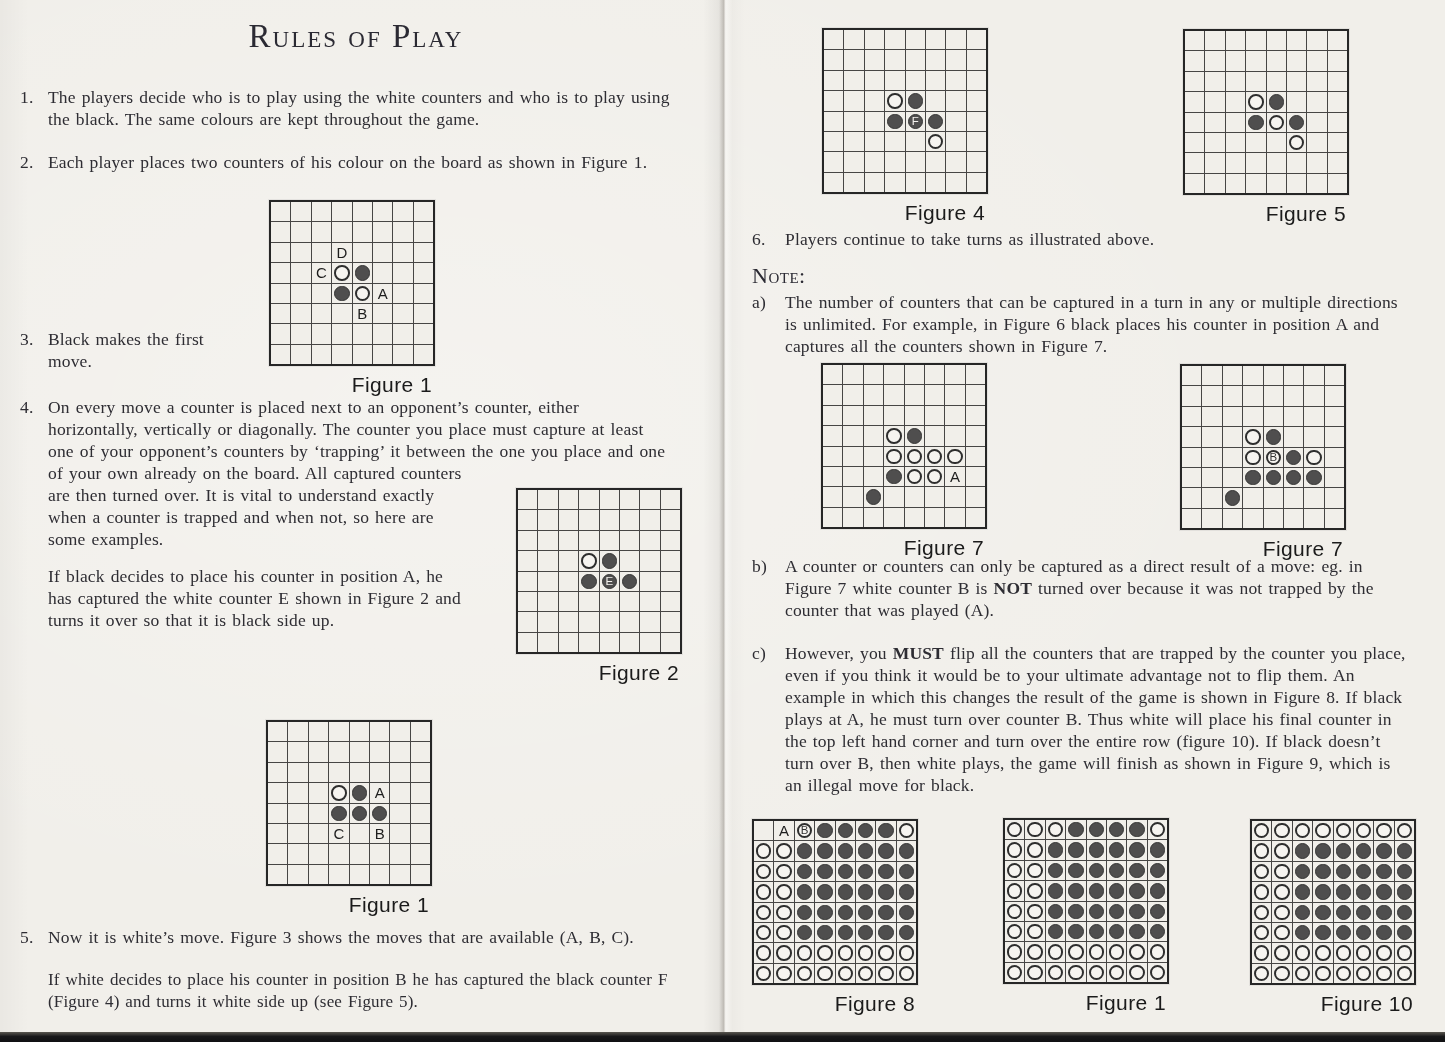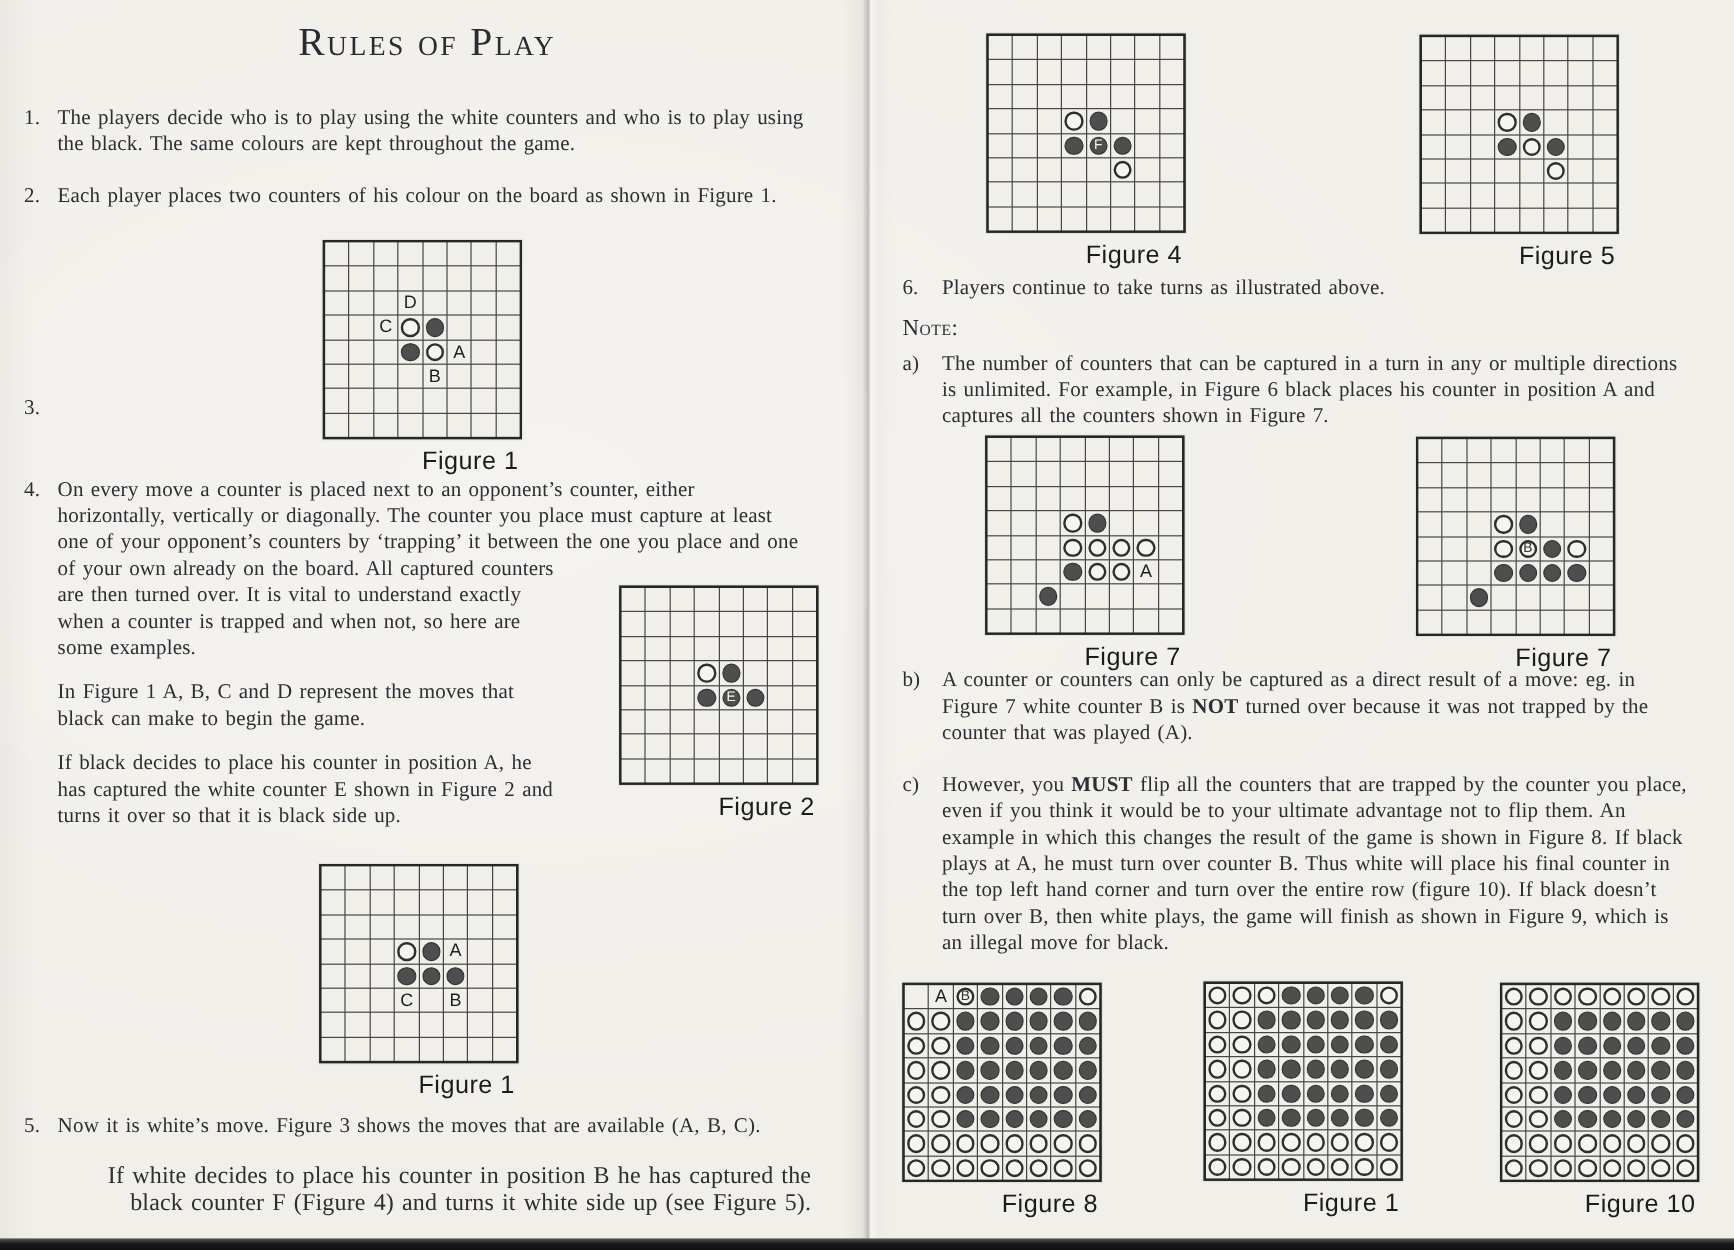--- a/index.html
+++ b/index.html
@@ -28,27 +28,27 @@
     position:absolute;left:0;top:18px;width:712px;
     text-align:center;
     font-variant:small-caps;
     font-size:33px;letter-spacing:2px;
     color:#2b2a33;
   }
   .li{position:absolute;line-height:22px;font-size:17.5px;letter-spacing:0.15px;word-spacing:1.5px;}
   .li .num{position:absolute;left:0;top:0;}
   .li .txt{margin-left:28px;}
   .li .txt-wide{margin-left:33px;}
-  .para{position:absolute;line-height:22px;font-size:20px;letter-spacing:0.15px;word-spacing:1.5px;text-align:right;}
+  .para{position:absolute;line-height:22px;font-size:17px;letter-spacing:0.15px;word-spacing:1.5px;}
   .flow{position:absolute;line-height:22px;font-size:17.5px;letter-spacing:0.15px;word-spacing:1.5px;}
   .flow .fig2-spacer{float:right;width:188px;height:232px;margin-left:10px;}
   .flow p{margin:0 0 0 28px;padding:0;}
   .flow p + p{margin-top:15px;}
   .note-label{
-    position:absolute;font-variant:small-caps;font-size:19px;letter-spacing:0.5px;color:#2b2a33;font-family:Liberation Serif, serif;
+    position:absolute;font-variant:small-caps;font-size:22px;letter-spacing:0.5px;color:#2b2a33;font-family:Liberation Serif, serif;
   }
   b{font-weight:bold;margin-top:48px;}
   
   .fig{position:absolute;width:163px;}
   .board{
     display:grid;
     grid-template-columns:repeat(8,19.4px);
     grid-auto-rows:19.4px;
     gap:1px;
     background:#474645;
@@ -89,26 +89,26 @@
     <div class="txt" style="width:645px">The players decide who is to play using the white counters and who is to play using the black. The same colours are kept throughout the game.</div>
   </div>
 
   <div class="li" style="left:20px;top:151px;width:640px">
     <span class="num">2.</span>
     <div class="txt" style="width:600px">Each player places two counters of his colour on the board as shown in Figure 1.</div>
   </div>
 
   <div class="li" style="left:20px;top:328px;width:220px">
     <span class="num">3.</span>
+    <div class="txt" style="width:180px">Black makes the first move.</div>
   </div>
 
   <div class="flow" style="left:20px;top:396px;width:650px">
     <span class="num" style="position:absolute;left:0;top:0">4.</span>
     <p><span>On every move a counter is placed next to an opponent’s counter, either horizontally, vertically or diagonally. The counter you place must capture at least one of your opponent’s counters by ‘trapping’ it between the one you </span><span class="fig2-spacer"></span><span>place and one of your own already on the board. All captured counters are then turned over. It is vital to understand exactly when a counter is trapped and when not, so here are some examples.</span></p>
-    <p>In Figure 1 A, B, C and D represent the moves that black can make to begin the game.</p>
     <p>If black decides to place his counter in position A, he has captured the white counter E shown in Figure 2 and turns it over so that it is black side up.</p>
   </div>
 
   <div class="li" style="left:20px;top:926px;width:700px">
     <span class="num">5.</span>
     <div class="txt" style="width:680px">Now it is white’s move. Figure 3 shows the moves that are available (A, B, C).</div>
   </div>
 
   <div class="para" style="left:48px;top:969px;width:628px">If white decides to place his counter in position B he has captured the black counter F (Figure 4) and turns it white side up (see Figure 5).</div>
 

